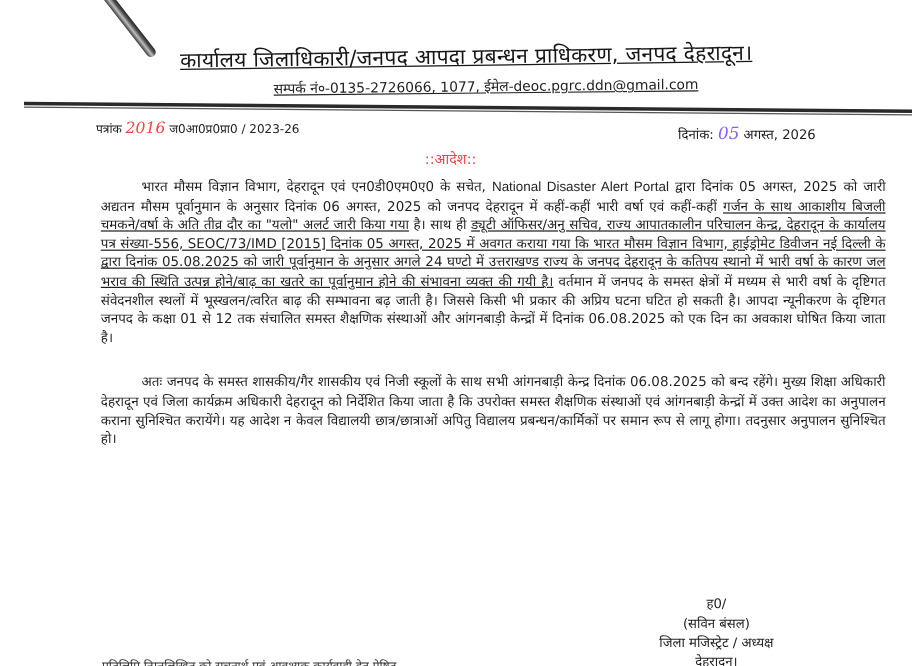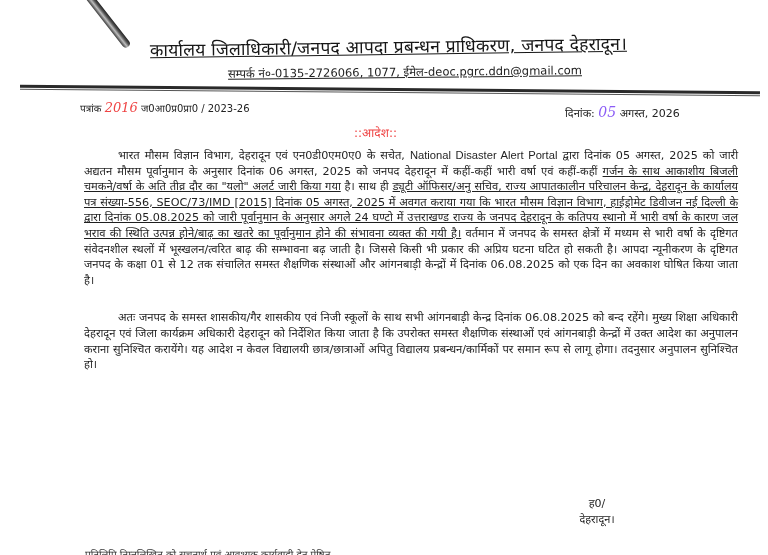--- a/index.html
+++ b/index.html
@@ -78,16 +78,18 @@
   <p>
     <span>भारत मौसम विज्ञान विभाग, देहरादून एवं एन0डी0एम0ए0 के सचेत, </span><span class="en">National Disaster Alert Portal</span><span> द्वारा दिनांक 05 अगस्त, 2025 को जारी अद्यतन मौसम पूर्वानुमान के अनुसार दिनांक 06 अगस्त, 2025 को जनपद देहरादून में कहीं-कहीं भारी वर्षा एवं कहीं-कहीं </span><span class="ul">गर्जन के साथ आकाशीय बिजली चमकने/वर्षा के अति तीव्र दौर का "यलो" अलर्ट जारी किया गया</span><span> है। साथ ही </span><span class="ul">ड्यूटी ऑफिसर/अनु सचिव, राज्य आपातकालीन परिचालन केन्द्र, देहरादून के कार्यालय पत्र संख्या-556, SEOC/73/IMD [2015] दिनांक 05 अगस्त, 2025 में अवगत कराया गया कि भारत मौसम विज्ञान विभाग, हाईड्रोमेट डिवीजन नई दिल्ली के द्वारा दिनांक 05.08.2025 को जारी पूर्वानुमान के अनुसार अगले 24 घण्टो में उत्तराखण्ड राज्य के जनपद देहरादून के कतिपय स्थानो में भारी वर्षा के कारण जल भराव की स्थिति उत्पन्न होने/बाढ़ का खतरे का पूर्वानुमान होने की संभावना व्यक्त की गयी है।</span><span> वर्तमान में जनपद के समस्त क्षेत्रों में मध्यम से भारी वर्षा के दृष्टिगत संवेदनशील स्थलों में भूस्खलन/त्वरित बाढ़ की सम्भावना बढ़ जाती है। जिससे किसी भी प्रकार की अप्रिय घटना घटित हो सकती है। आपदा न्यूनीकरण के दृष्टिगत जनपद के कक्षा 01 से 12 तक संचालित समस्त शैक्षणिक संस्थाओं और आंगनबाड़ी केन्द्रों में दिनांक 06.08.2025 को एक दिन का अवकाश घोषित किया जाता है।</span>
   </p>
   <p>
     <span>अतः जनपद के समस्त शासकीय/गैर शासकीय एवं निजी स्कूलों के साथ सभी आंगनबाड़ी केन्द्र दिनांक 06.08.2025 को बन्द रहेंगे। मुख्य शिक्षा अधिकारी देहरादून एवं जिला कार्यक्रम अधिकारी देहरादून को निर्देशित किया जाता है कि उपरोक्त समस्त शैक्षणिक संस्थाओं एवं आंगनबाड़ी केन्द्रों में उक्त आदेश का अनुपालन कराना सुनिश्चित करायेंगे। </span><span>यह आदेश न केवल विद्यालयी छात्र/छात्राओं अपितु विद्यालय प्रबन्धन/कार्मिकों पर समान रूप से लागू होगा। तदनुसार अनुपालन सुनिश्चित हो।</span>
   </p>
 </div>
 
 <div class="signature">
   <div>ह0/</div>
+  <div>(सविन बंसल)</div>
+  <div>जिला मजिस्ट्रेट / अध्यक्ष</div>
   <div>देहरादून।</div>
 </div>
 
 <div class="footer-frag">प्रतिलिपि निम्नलिखित को सूचनार्थ एवं आवश्यक कार्यवाही हेतु प्रेषित</div>
 
 </body></html>

